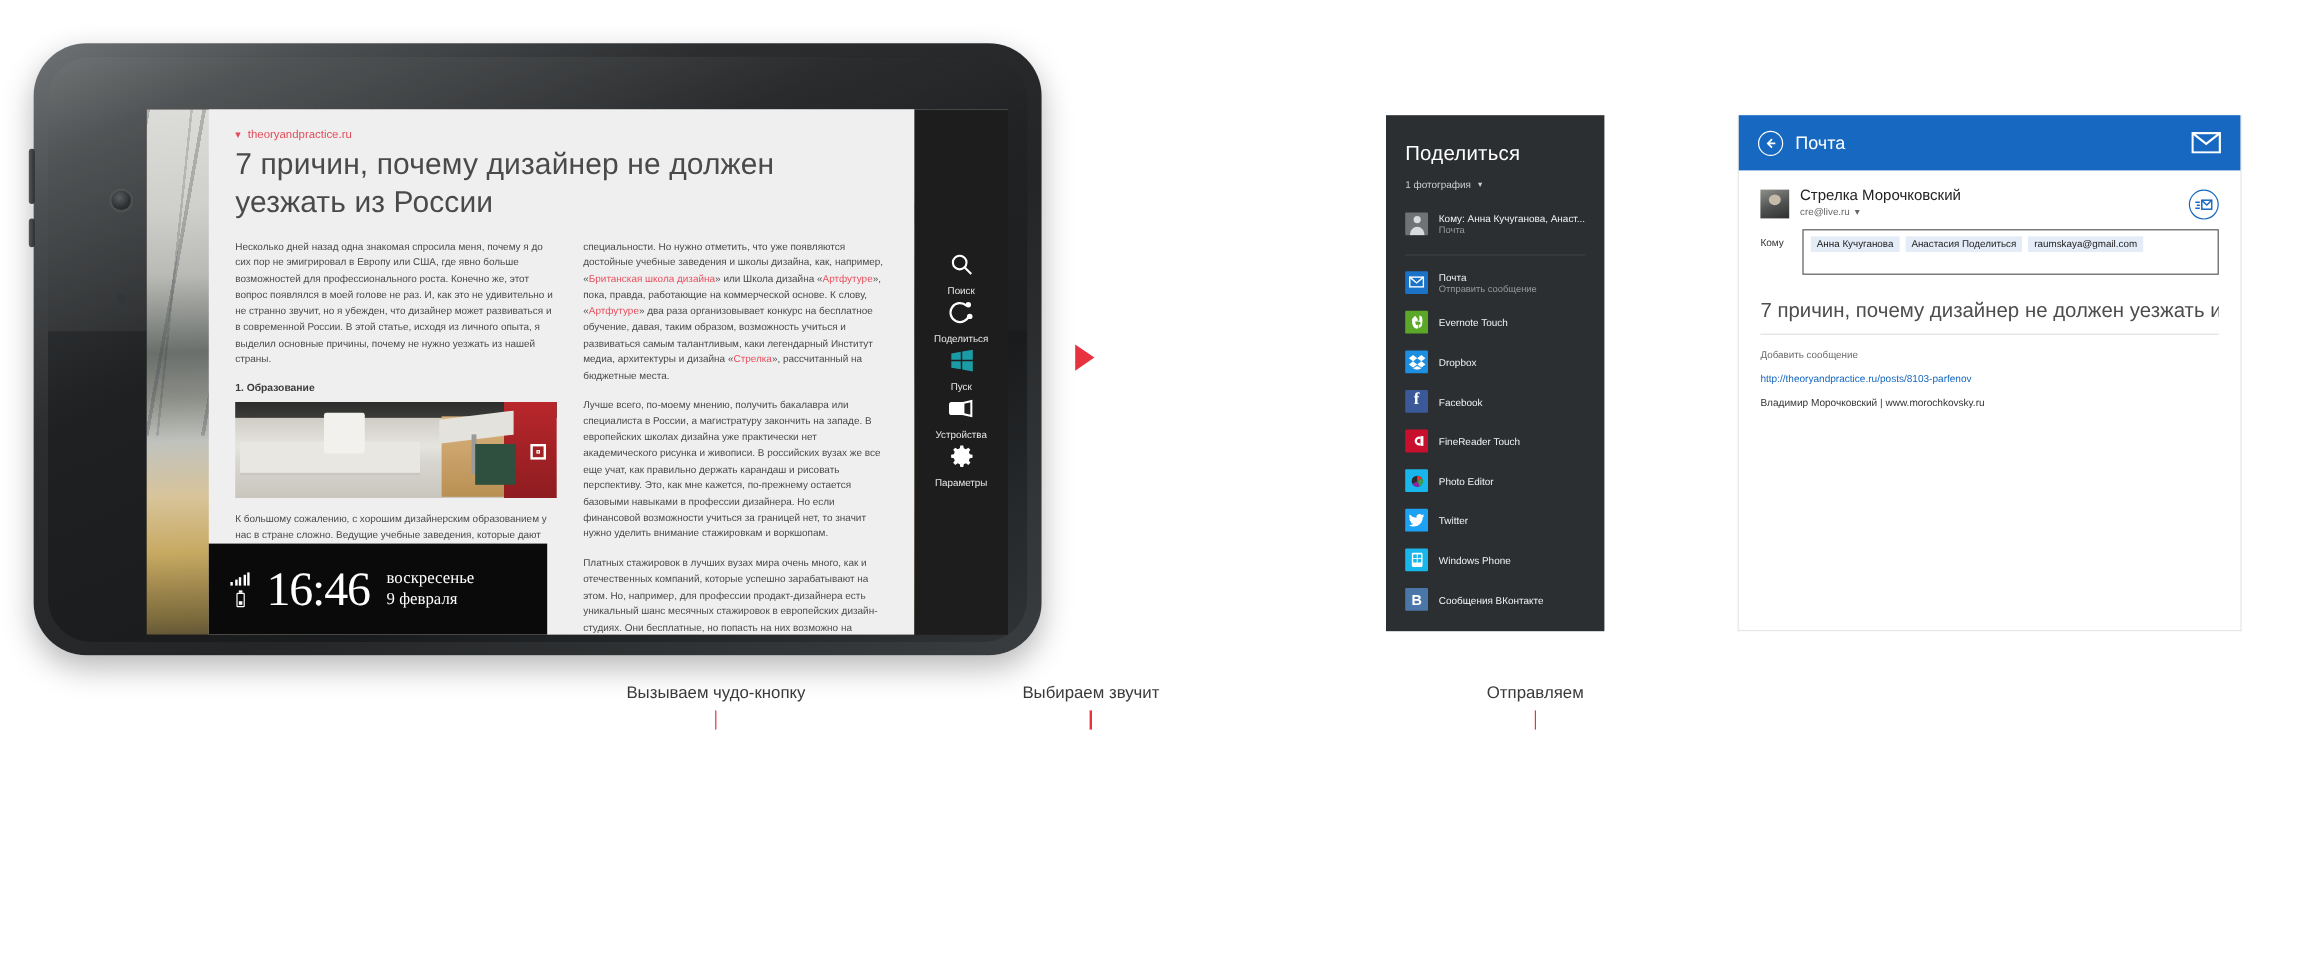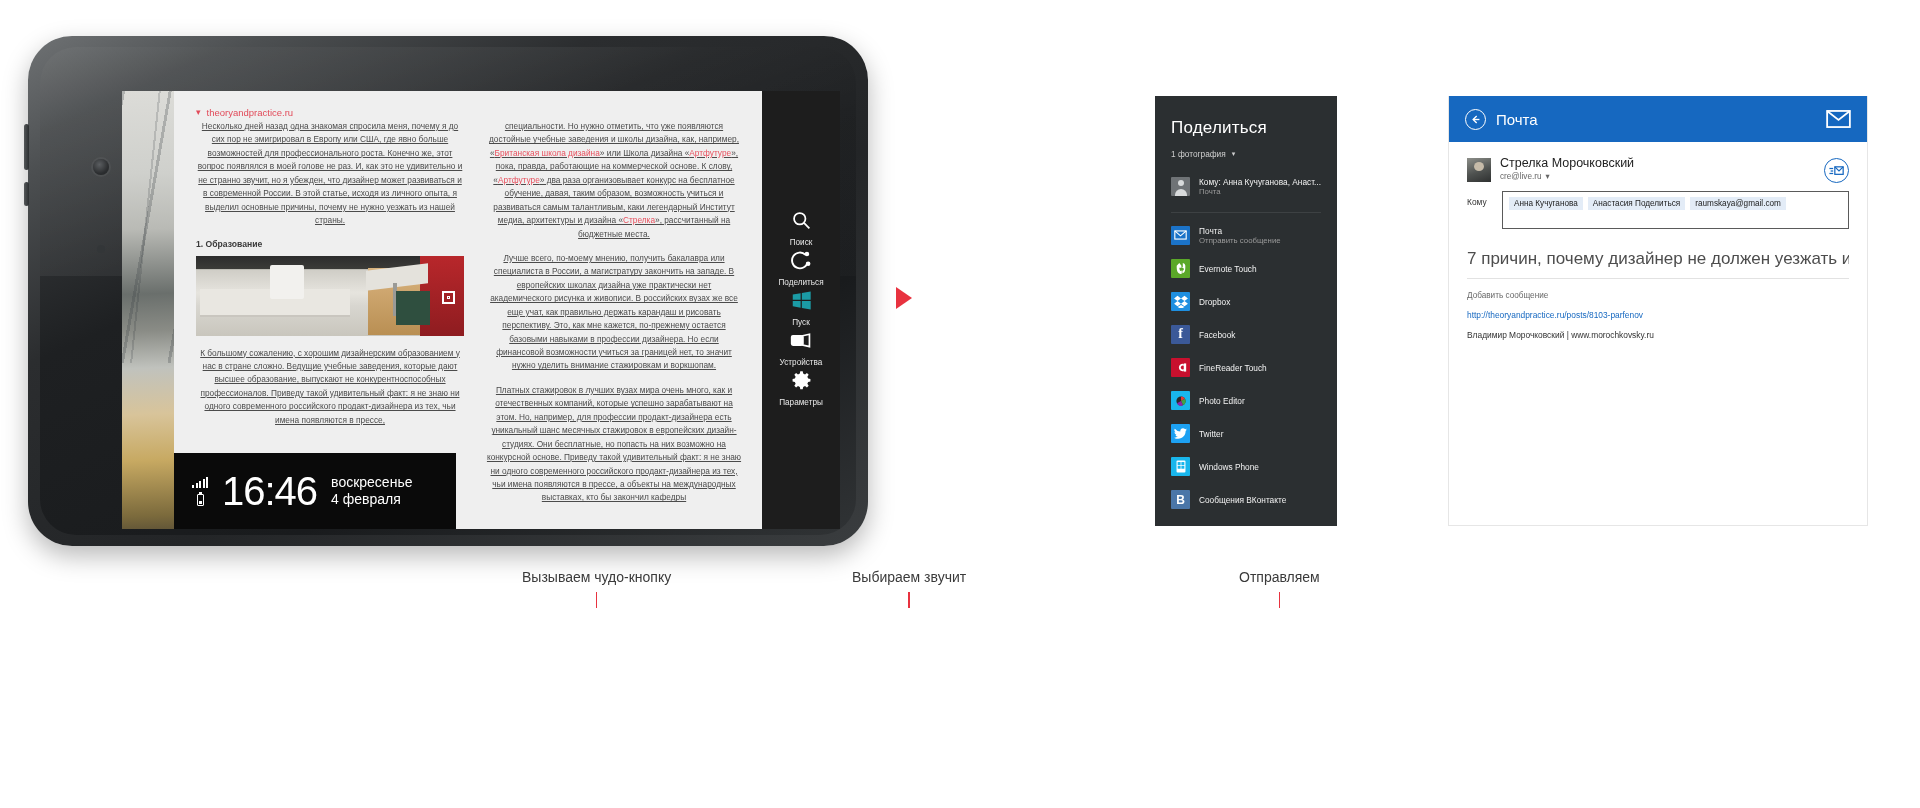--- a/index.html
+++ b/index.html
@@ -76,22 +76,21 @@
   .art-source .chev { color:#e24b5a; font-size:9px; line-height:1; }
   .art-source .src { color:#e24b5a; font-size:9.5px; }
   .art-title {
     font-size: 25px; font-weight: 300; color:#4a4a4a;
     line-height: 1.28; letter-spacing:.1px; margin: 3px 0 14px;
   }
   .art-cols { display:flex; gap:22px; }
   .col { width: 268px; }
   .p {
     font-size:8.3px; line-height:1.62; color:#4b4b4b; margin-bottom:11px;
-    text-align:center;
-    text-decoration:underline;
+    text-align:left;
   }
   .rd { color:#e8505e; }
   .h2 { font-size:8.6px; font-weight:bold; color:#3a3a3a; margin:2px 0 7px; }
   .art-photo {
     width:268px; height:80px; margin-bottom:11px; position:relative;
     background:
       linear-gradient(180deg,#2c2c2c 0%,#3b3b38 16%, #cfcdc6 17%, #e6e4de 46%, #d8d6d0 62%, #c9c6bd 100%);
     overflow:hidden;
   }
   .ap-red { position:absolute; right:0; top:0; width:44px; height:100%; background:linear-gradient(180deg,#b8272b,#8e1c20); }
@@ -104,21 +103,21 @@
   .ap-badge{
     position:absolute; right:9px; top:44%; width:13px; height:13px;
     border:2px solid #fff;
   }
   .ap-badge:after{ content:''; position:absolute; left:3px; top:3px; right:3px; bottom:3px; border:1.5px solid #fff; }
 
   
   .clock {
     position:absolute; left:52px; bottom:0; width:282px; height:76px;
     background:#0a0a0a; color:#fff;
-    display:flex; align-items:center; padding-left:18px; gap:14px;
+    display:flex; align-items:center; padding-left:18px; gap:14px;font-family:Liberation Serif, serif;
   }
   .clock-icons { display:flex; flex-direction:column; gap:6px; align-items:center; width:16px; }
   .sig { display:flex; align-items:flex-end; gap:1.5px; height:11px; }
   .sig i { display:block; width:2px; background:#fff; }
   .sig i:nth-child(1){height:3px} .sig i:nth-child(2){height:5px}
   .sig i:nth-child(3){height:7px} .sig i:nth-child(4){height:9px}
   .sig i:nth-child(5){height:11px}
   .bat { width:7px; height:12px; border:1.4px solid #fff; border-radius:1px; position:relative; }
   .bat:before { content:''; position:absolute; left:1.6px; top:-3px; width:3px; height:2px; background:#fff; }
   .bat:after { content:''; position:absolute; left:1px; bottom:1px; right:1px; height:3px; background:#fff; }
@@ -260,20 +259,21 @@
         <div class="screen-photo">
           <div class="photo-struts"></div>
         </div>
 
         <div class="article">
           <div class="art-pad">
             <div class="art-source">
               <span class="chev">▾</span>
               <span class="src">theoryandpractice.ru</span>
             </div>
+            <div class="art-title">7 причин, почему дизайнер не должен уезжать из России</div>
             <div class="art-cols">
               <div class="col">
                 <div class="p">Несколько дней назад одна знакомая спросила меня, почему я до сих пор не эмигрировал в Европу или США, где явно больше возможностей для профессионального роста. Конечно же, этот вопрос появлялся в моей голове не раз. И, как это не удивительно и не странно звучит, но я убежден, что дизайнер может развиваться и в современной России. В этой статье, исходя из личного опыта, я выделил основные причины, почему не нужно уезжать из нашей страны.</div>
                 <div class="h2">1. Образование</div>
                 <div class="art-photo">
                   <div class="ap-red"></div>
                   <div class="ap-wood"></div>
                   <div class="ap-stand"></div>
                   <div class="ap-pole"></div>
                   <div class="ap-cab"></div>
@@ -299,21 +299,21 @@
                 <i></i>
                 <i></i>
                 <i></i>
                 <i></i>
               </span>
             <span class="bat"></span>
           </div>
           <div class="clock-time">16:46</div>
           <div>
             <div class="clock-date">воскресенье</div>
-            <div class="clock-date">4 февраля</div>
+            <div class="clock-date">9 февраля</div>
           </div>
         </div>
 
         <div class="charms">
           <div class="charm">
             <span class="glyph">
               <svg width="21" height="21" viewBox="0 0 24 24" fill="none" stroke="#fff" stroke-width="2">
                   <circle cx="10" cy="10" r="6.5"></circle>
                   <line x1="14.8" y1="14.8" x2="21" y2="21"></line>
                 </svg>

